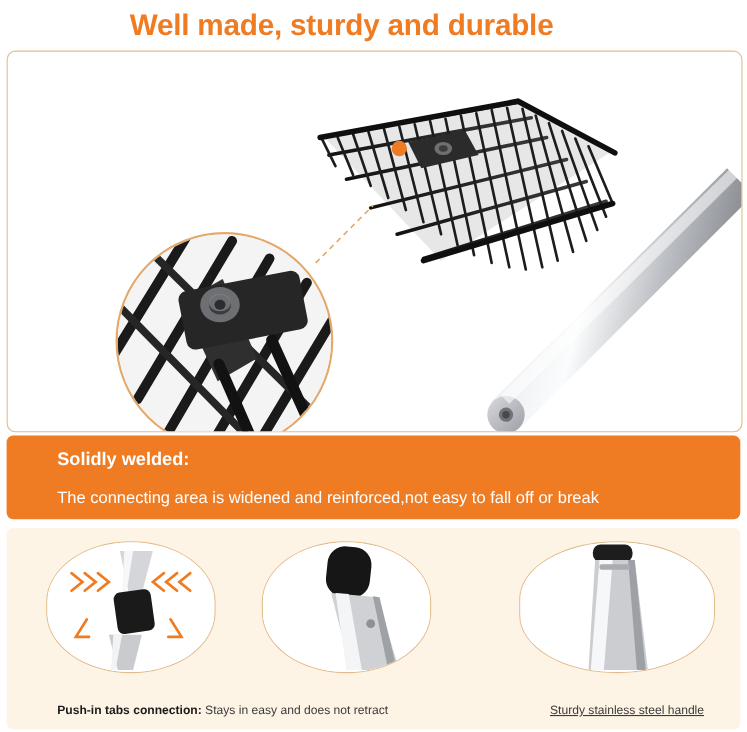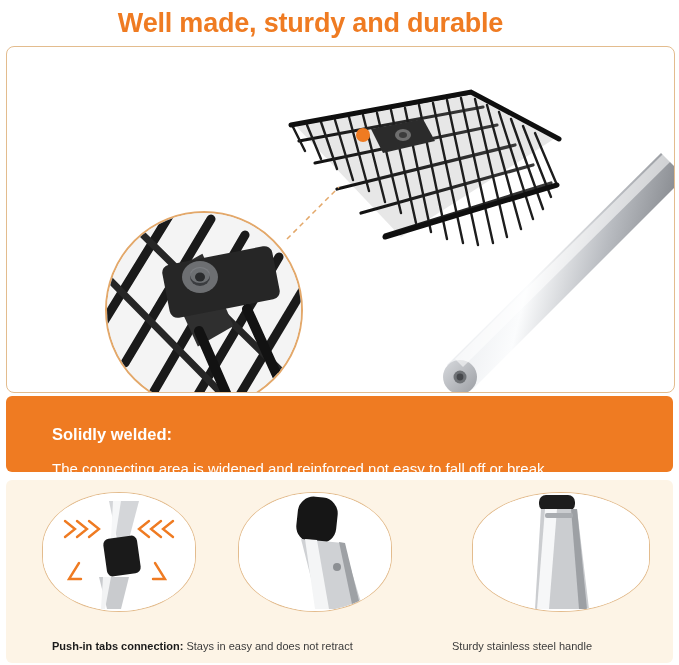--- a/index.html
+++ b/index.html
@@ -97,21 +97,21 @@
   
   .caption-band {
     position: absolute;
     left: 6px;
     top: 396px;
     width: 667px;
     height: 76px;
     background: #ef7b22;
     border-radius: 6px;
     color: #ffffff;
-    padding: 25px 0 0 0;
+    padding: 9px 0 0 0;
     box-sizing: border-box;
   }
   .caption-title {
     font-size: 16.5px;
     font-weight: bold;
     margin: 4px 0 0 46px;
   }
   .caption-sub {
     font-size: 15px;
     margin: 16px 0 0 46px;
@@ -148,25 +148,26 @@
     position: absolute;
     left: 52px;
     top: 640px;
     font-size: 11px;
     color: #3b3b3b;
     white-space: nowrap;
   }
   .cap-left b { color: #1b1b1b; }
   .cap-right {
     position: absolute;
-    left: 452px;
+    left: 500px;
     top: 640px;
     font-size: 11px;
     color: #3b3b3b;
     white-space: nowrap;
+    text-decoration: underline;
   }
 </style>
 </head>
 <body>
 
 <div class="page">
 
   <div class="headline">Well made, sturdy and durable</div>
 
   <div class="hero-card">

